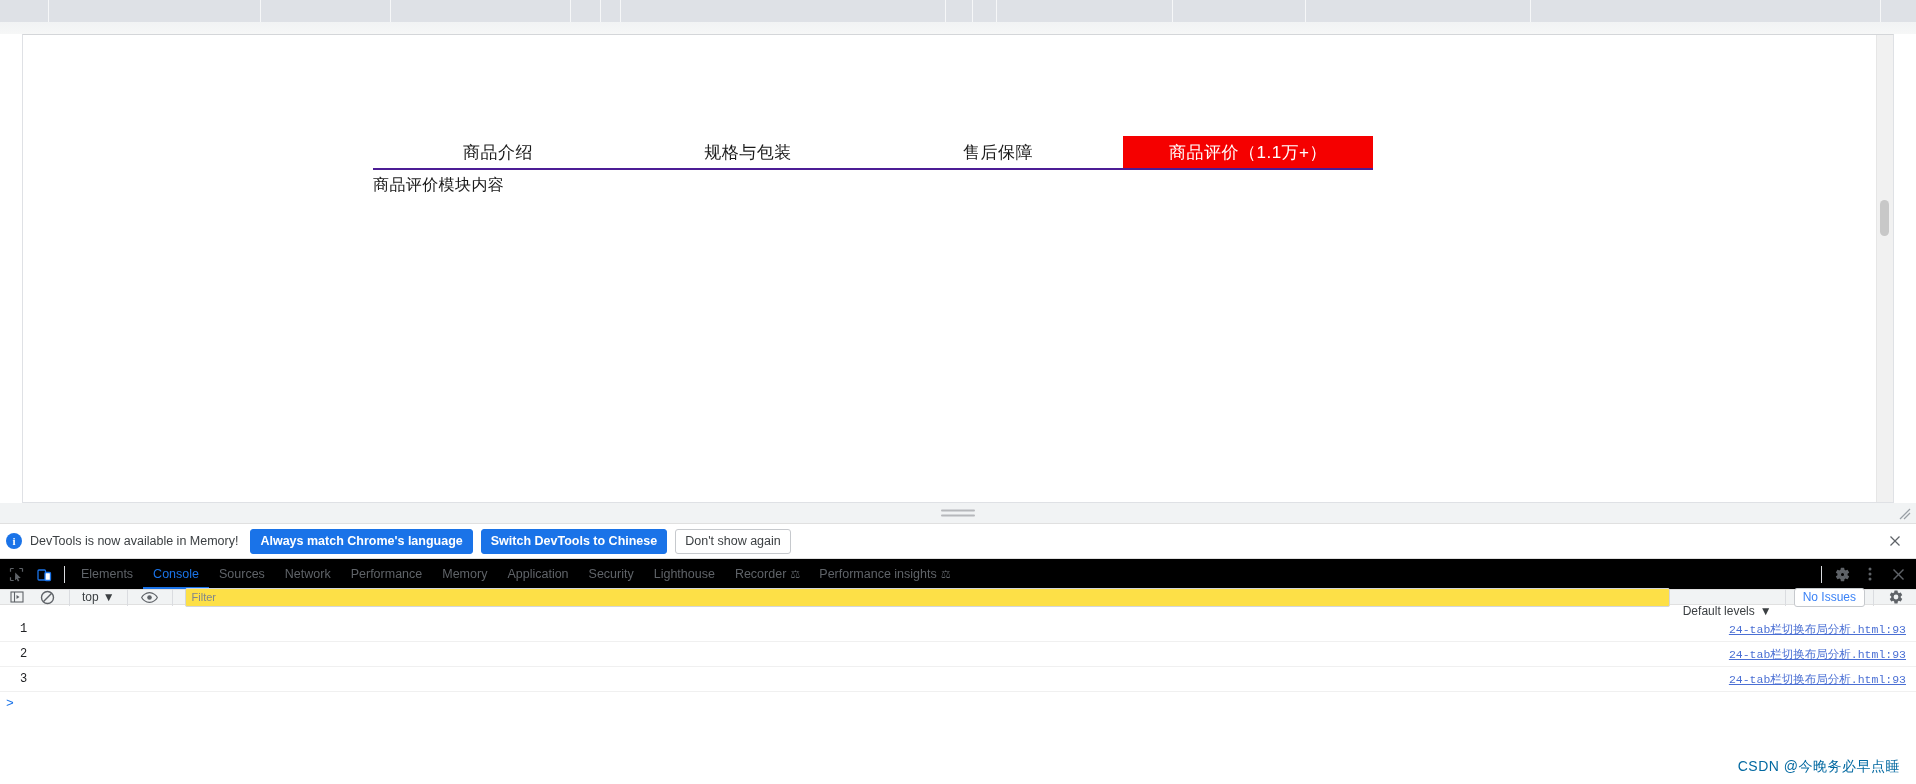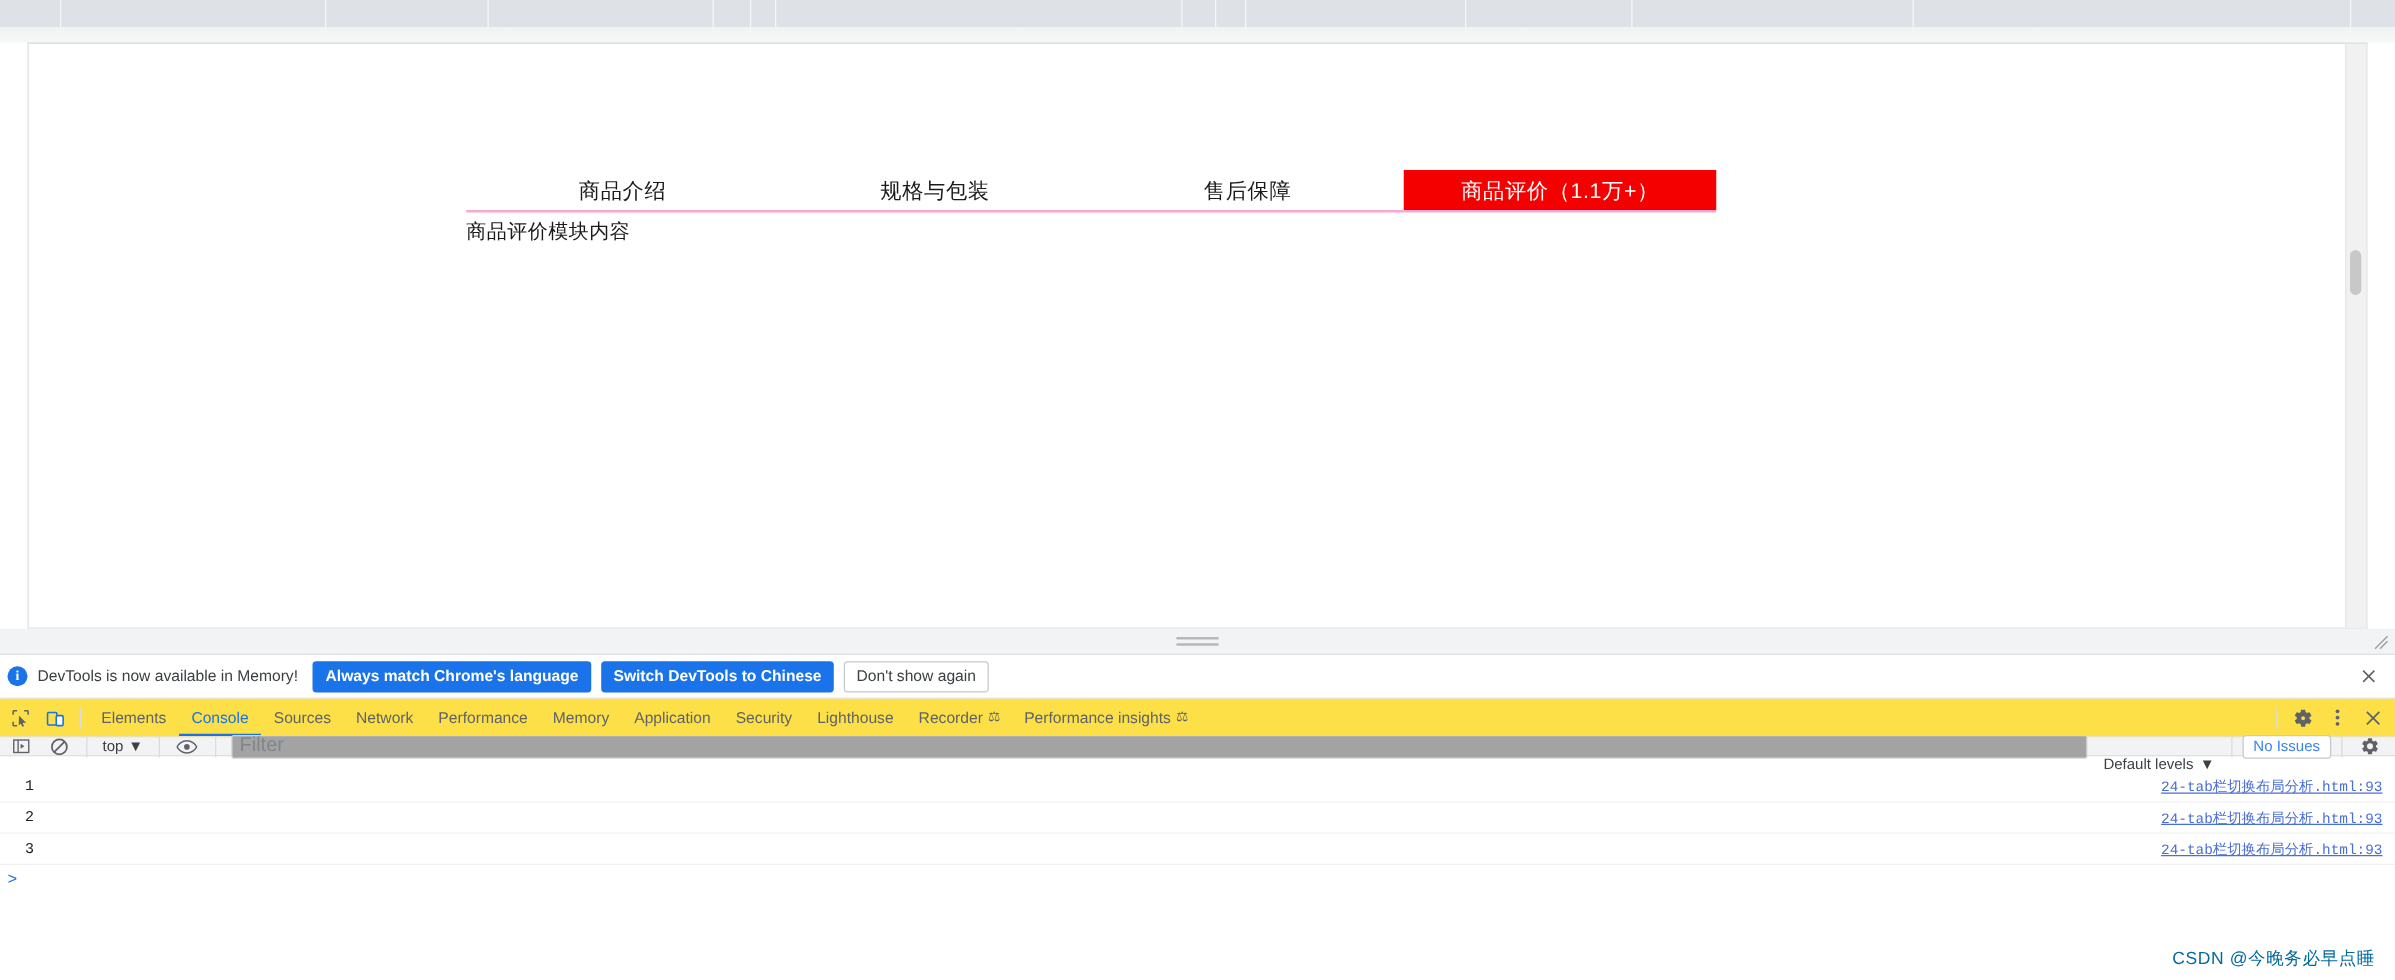--- a/index.html
+++ b/index.html
@@ -37,21 +37,21 @@
     overflow: hidden;
   }
 
   .page-inner { position: relative; width: 100%; height: 100%; }
 
   
   .tabbar {
     position: absolute;
     left: 350px; top: 101px;
     width: 1000px; height: 34px;
-    border-bottom: 2px solid #f9a8d4;
+    border-bottom: 2px solid #4c1d95;
     display: flex;
     align-items: stretch;
     text-align: right;
   }
   .tab {
     flex: 1 1 0;
     display: flex;
     align-items: center;
     justify-content: center;
     font-size: 17px;
@@ -171,21 +171,21 @@
     width: 22px; height: 22px;
     display: flex; align-items: center; justify-content: center;
     color: #5f6368; font-size: 15px; cursor: pointer;
   }
 
   
   .dt-tabs {
     position: absolute;
     left: 0; top: 559px;
     width: 1916px; height: 31px;
-    background: #fde047;
+    background: #000000;
     border-bottom: 1px solid #e0e0e0;
     display: flex;
     align-items: center;
     padding: 0 4px 0 2px;
   }
   .dt-icobtn {
     width: 28px; height: 26px;
     display: flex; align-items: center; justify-content: center;
     cursor: pointer;
     color: #5f6368;
@@ -230,24 +230,24 @@
     font-size: 12px; color: #3c4043;
     padding: 2px 4px;
     cursor: pointer;
     display: flex; align-items: center; gap: 4px;
     white-space: nowrap;
   }
   .filter-input {
     flex: 1 1 auto;
     height: 19px;
     margin: 0 6px 0 4px;
-    background: #a3a3a3;
+    background: #fde047;
     border: 1px solid #d3d6da;
     border-radius: 2px;
-    font-size: 16px;
+    font-size: 11px;
     color: #3c4043;
     padding: 0 6px;
     font-family: "Liberation Sans", sans-serif;
     outline: none;
   }
   .filter-input::placeholder { color: #80868b; }
   .levels-select {
     font-size: 12px; color: #3c4043;
     padding: 2px 5px; cursor: pointer;
     display: flex; align-items: center; gap: 5px;

